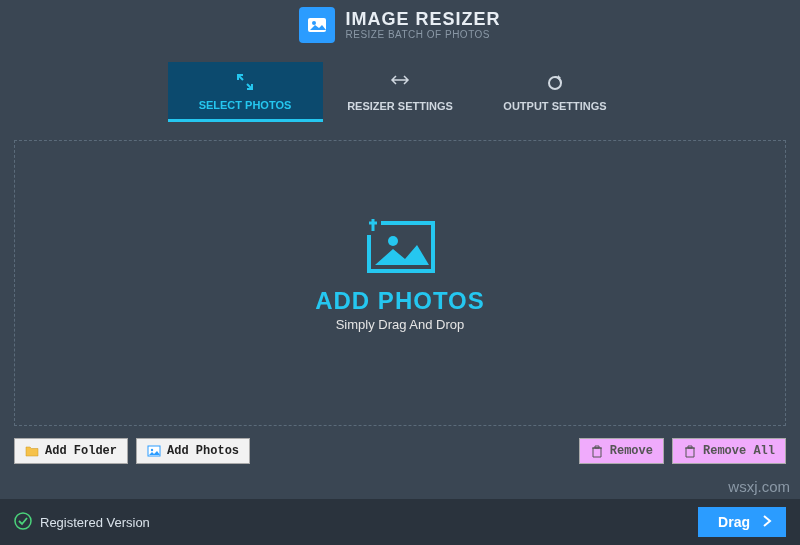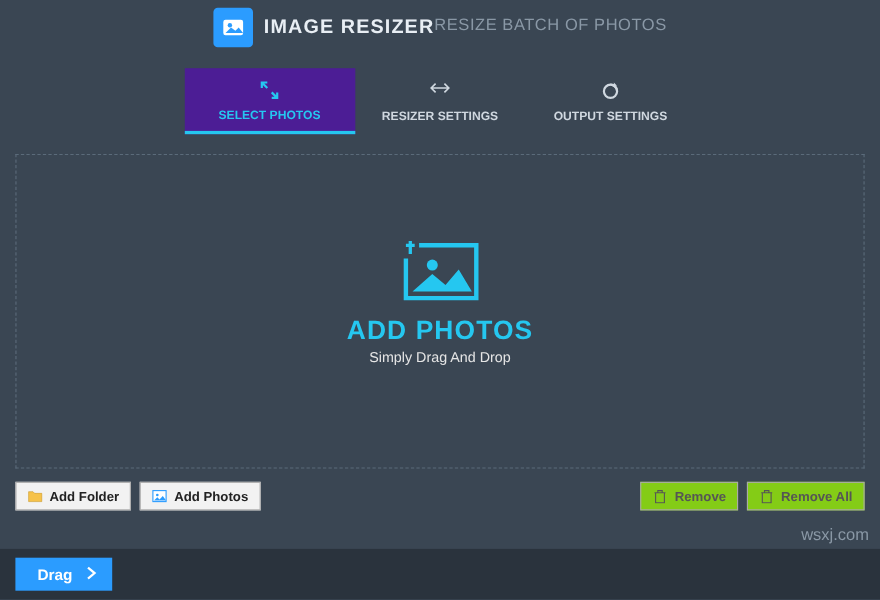--- a/index.html
+++ b/index.html
@@ -19,42 +19,42 @@
       position: relative;
       padding: 0 10px;
     }
     .logo-area { display: flex; align-items: center; gap: 10px; }
     .logo-icon {
       width: 36px; height: 36px;
       background: #2b9cff;
       border-radius: 4px;
       display: flex; align-items: center; justify-content: center;
     }
-    .logo-text { display: flex; flex-direction: row; line-height: 1.1; }
+    .logo-text { display: flex; flex-direction: column; line-height: 1.1; }
     .app-title { color: #e8eef4; font-size: 18px; font-weight: 600; letter-spacing: 1px; }
-    .app-subtitle { color: #8a98a6; font-size: 15px; letter-spacing: 0.5px; text-align: center; }
+    .app-subtitle { color: #8a98a6; font-size: 10px; letter-spacing: 0.5px; }
     .win-controls {
       position: absolute; right: 8px; top: 6px;
       display: flex; align-items: center; gap: 12px;
       color: #c5d0da; font-size: 13px;
     }
     .help-item { display: flex; align-items: center; gap: 4px; cursor: pointer; margin-right: 8px; }
     .win-btn { width: 20px; text-align: center; cursor: pointer; font-size: 14px; }
     .tabs {
       display: flex; justify-content: center; gap: 0;
       margin-top: 12px;
     }
     .tab {
       width: 155px; height: 60px;
       display: flex; flex-direction: column; align-items: center; justify-content: center;
       gap: 6px; cursor: pointer;
       color: #d0d8e0; font-size: 11px; font-weight: 600;
     }
     .tab.active {
-      background: #4c1d95;
+      background: #0c4a6e;
       border-bottom: 3px solid #25c7f0;
       color: #25c7f0;
     }
     .tab-icon { height: 22px; display: flex; align-items: center; justify-content: center; }
     .main-area {
       margin: 18px 14px 8px 14px;
       height: 286px;
       border: 1px dashed #5b6b7a;
       display: flex; flex-direction: column; align-items: center; justify-content: center;
     }
@@ -63,31 +63,31 @@
       cursor: pointer;
       margin-top: -20px;
     }
     .add-photos-icon { margin-bottom: 8px; display: flex; justify-content: center; }
     .add-photos-title { color: #25c7f0; font-size: 24px; font-weight: 700; letter-spacing: 1px; }
     .add-photos-sub { color: #e5e5e5; font-size: 13px; margin-top: 2px; }
     .toolbar {
       display: flex; justify-content: space-between;
       padding: 4px 14px 14px 14px;
     }
-    .tb-left, .tb-right { display: flex; gap: 8px; }
+    .tb-left, .tb-right { display: flex; gap: 8px; font-family: Liberation Mono, monospace; }
     .tb-btn {
       height: 26px;
       padding: 0 10px;
       background: #f2f2f2;
       border: 1px solid #aaa;
       display: flex; align-items: center; gap: 6px;
       font-size: 12px; color: #222; cursor: pointer;
       font-weight: 600;
     }
-    .tb-btn.dim { background: #84cc16; color: #555; }
+    .tb-btn.dim { background: #f0abfc; color: #555; }
     .tb-icon { display: inline-flex; width: 14px; height: 14px; align-items: center; justify-content: center; }
     .footer {
       position: absolute; bottom: 0; left: 0; right: 0;
       height: 46px;
       background: #2a333d;
       display: flex; align-items: center; justify-content: space-between;
       padding: 0 14px;
     }
     .reg-status { display: flex; align-items: center; gap: 8px; color: #d9e2ea; font-size: 13px; }
     .next-btn {
@@ -199,20 +199,29 @@
           </svg>
       </span>
       <span>Remove All</span>
     </div>
   </div>
 </div>
 
 <div class="watermark">wsxj.com</div>
 
 <div class="footer">
+  <div class="reg-status">
+    <span>
+      <svg width="18" height="18" viewBox="0 0 18 18">
+          <circle cx="9" cy="9" r="8" stroke="#4bd37b" stroke-width="1.5" fill="none"></circle>
+          <path d="M5 9 L8 12 L13 6" stroke="#4bd37b" stroke-width="1.8" fill="none"></path>
+        </svg>
+    </span>
+    <span>Registered Version</span>
+  </div>
   <button class="next-btn">
     <span>Drag</span>
     <span>
       <svg width="10" height="12" viewBox="0 0 10 12">
           <path d="M2 1 L8 6 L2 11" stroke="#fff" stroke-width="2" fill="none"></path>
         </svg>
     </span>
   </button>
 </div>
 

